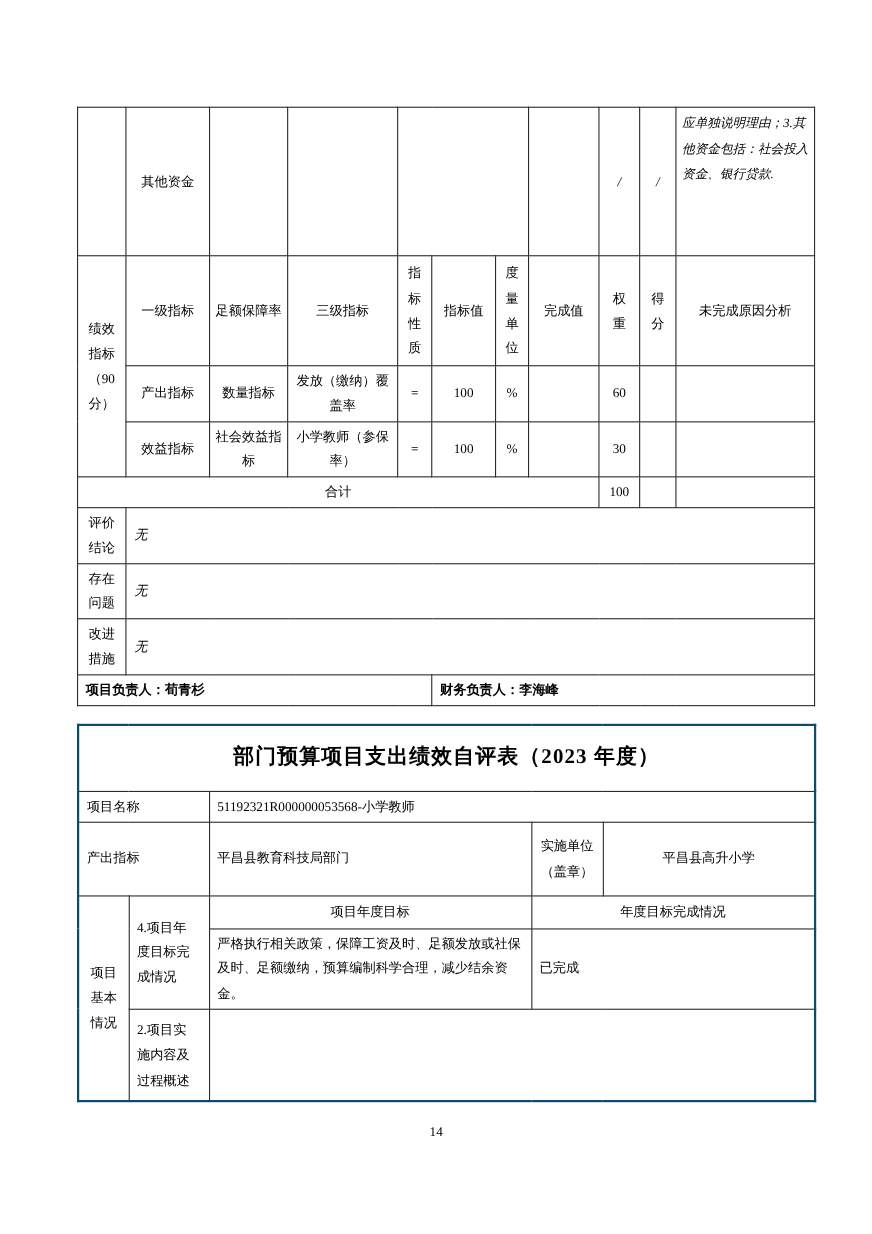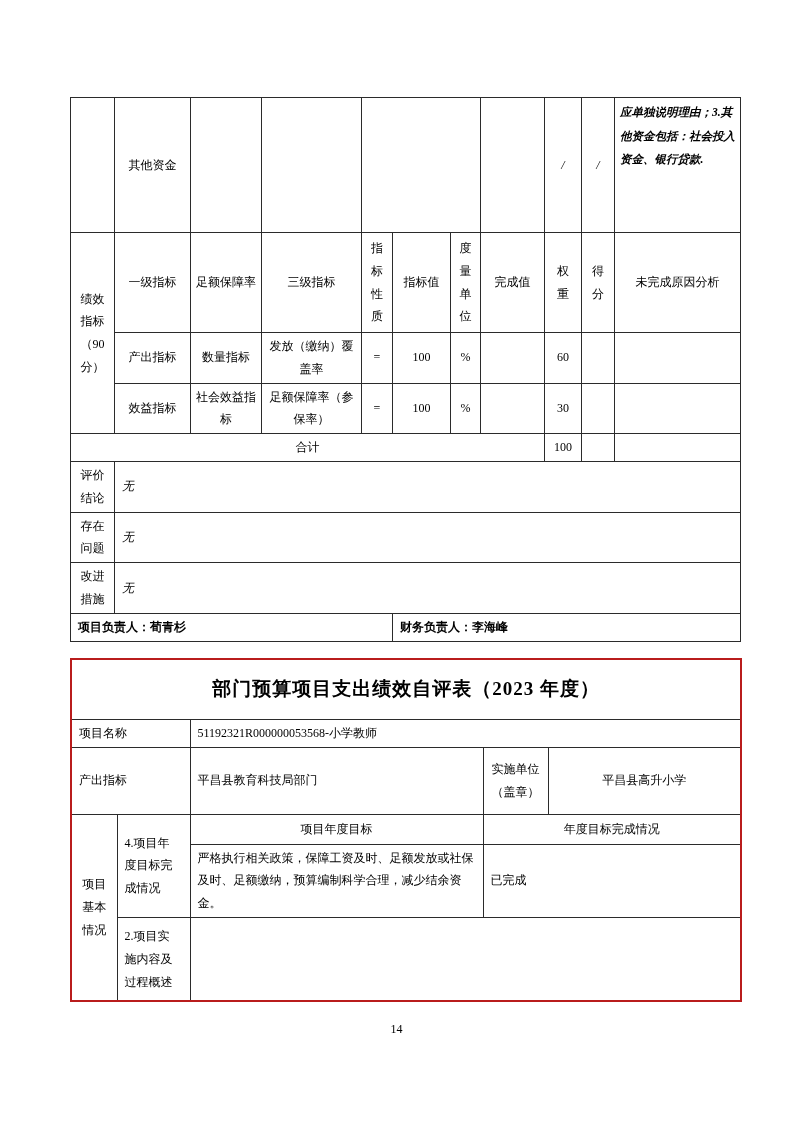--- a/index.html
+++ b/index.html
@@ -17,26 +17,26 @@
     border:1px solid #2b2b2b;
     font-size:12px;
     line-height:1.9;
     text-align:center;
     vertical-align:middle;
     padding:2px 3px;
     overflow:hidden;
     word-break:break-all;
   }
   #t1 { left:70px; top:97px; width:670px; }
-  #t2 { left:70px; top:658px; width:670px; border:2px solid #b91c1c; }
+  #t2 { left:70px; top:658px; width:670px; border:2px solid #0c4a6e; }
   .vstack { white-space:pre-line; padding:2px 1px; }
   .left { text-align:left; padding-left:7px; padding-right:6px; }
   .italic { font-style:italic; }
   .bold { font-weight:bold;margin-left:24px; }
-  .note { font-style:italic; text-align:left; vertical-align:top; line-height:2.05; font-size:11.5px; padding:3px 5px;font-weight:bold; }
+  .note { font-style:italic; text-align:left; vertical-align:top; line-height:2.05; font-size:11.5px; padding:3px 5px; }
   .title-cell { font-size:19px; font-weight:bold; letter-spacing:1px; }
   .page-num {
     position:absolute; left:0; right:0; top:1022px;
     text-align:center; font-size:12px;
   }
 </style>
 </head>
 <body>
 
 <div class="page">
@@ -99,21 +99,21 @@
       <td>100</td>
       <td>%</td>
       <td></td>
       <td>60</td>
       <td></td>
       <td></td>
     </tr>
     <tr style="height:49px">
       <td>效益指标</td>
       <td>社会效益指标</td>
-      <td>足额保障率（参保率）</td>
+      <td>小学教师（参保率）</td>
       <td>=</td>
       <td>100</td>
       <td>%</td>
       <td></td>
       <td>30</td>
       <td></td>
       <td></td>
     </tr>
     <tr style="height:26px">
       <td colspan="8">合计</td>

